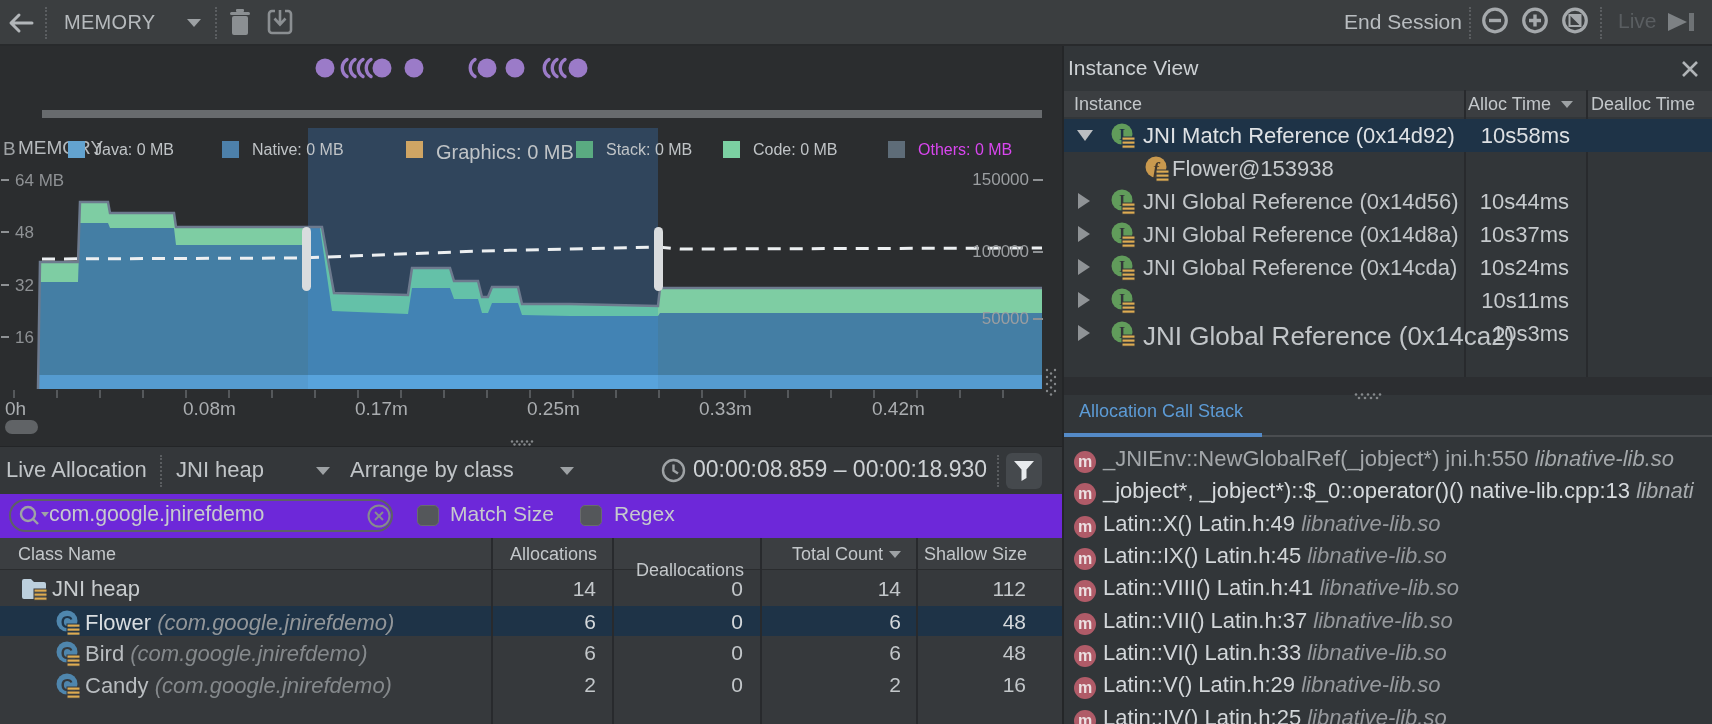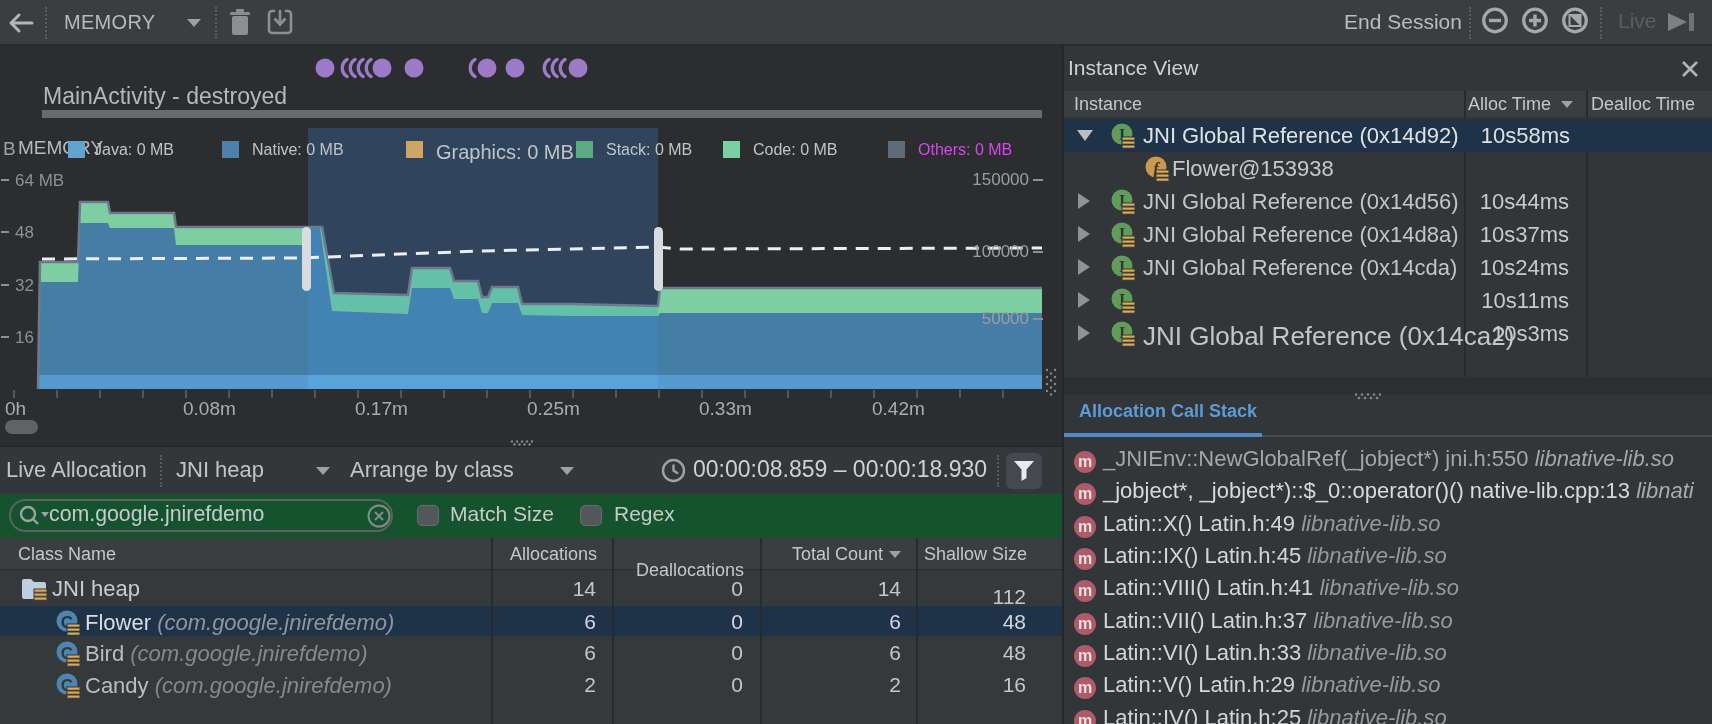--- a/index.html
+++ b/index.html
@@ -6,21 +6,21 @@
 html,body { width:1712px; height:724px; overflow:hidden; background:#2b2d2f;
   font-family:"Liberation Sans", sans-serif; }
 .abs { position:absolute; }
 .lg { z-index:3; }
 #toolbar { position:absolute; left:0; top:0; width:1712px; height:46px;
   background:#3b3e40; border-bottom:2px solid #282a2c; }
 .dotsep { position:absolute; width:0; border-left:2px dotted #5a5d60; }
 .txt { position:absolute; white-space:nowrap; }
 #chartpane { position:absolute; left:0; top:46px; width:1062px; height:400px; background:#2b2d2f; }
 #allocbar { position:absolute; left:0; top:446px; width:1062px; height:48px; background:#34373a; border-top:1px solid #232527;}
-#searchrow { position:absolute; left:0; top:494px; width:1062px; height:44px; background:#14532d; }
+#searchrow { position:absolute; left:0; top:494px; width:1062px; height:44px; background:#6d28d9; }
 #tablearea { position:absolute; left:0; top:538px; width:1062px; height:186px; background:#36393c; }
 #thead { position:absolute; left:0; top:0; width:1062px; height:32px; background:#3b3e41; border-bottom:1px solid #2a2c2e;}
 #rpanel { position:absolute; left:1062px; top:46px; width:650px; height:678px; background:#323639; border-left:2px solid #242628; }
 .colsep { position:absolute; width:2px; background:#282a2d; }
 .selrow { background:#1e3347; }
 .tri-r { width:0; height:0; border-top:8px solid transparent; border-bottom:8px solid transparent; border-left:12px solid #8f9396; position:absolute;}
 .tri-d { width:0; height:0; border-left:8px solid transparent; border-right:8px solid transparent; border-top:11px solid #bcbfc2; position:absolute;}
 .tri-dd { width:0; height:0; border-left:7px solid transparent; border-right:7px solid transparent; border-top:8px solid #9da1a4; position:absolute;}
 .cbox { position:absolute; width:22px; height:21px; border-radius:5px; background:#54575a; border:1px solid #686b6e; }
 .num { position:absolute; text-align:right; white-space:nowrap; }
@@ -86,21 +86,20 @@
     </g>
     <g fill="#9b7bc8">
       <circle cx="325" cy="22" r="9.5"></circle>
       <circle cx="382" cy="22" r="9.5"></circle>
       <circle cx="414" cy="22" r="9.5"></circle>
       <circle cx="487" cy="22" r="9.5"></circle>
       <circle cx="515" cy="22" r="9.5"></circle>
       <circle cx="578" cy="22" r="9.5"></circle>
     </g>
   </svg>
-  <div class="txt" style="left:43px;top:37px;font-size:23px;color:#b4b8bb">MainActivity - destroyed</div>
   <div class="abs" style="left:42px;top:64px;width:1000px;height:8px;background:#686b6e"></div>
 
   <div class="txt lg" style="left:3px;top:92px;font-size:19px;color:#9da1a4">B</div>
   <div class="txt lg" style="left:18px;top:91px;font-size:19px;color:#b6babd">MEMORY</div>
   <div class="abs lg" style="left:68px;top:95px;width:17px;height:17px;background:#63a3d0"></div>
   <div class="txt lg" style="left:94px;top:95px;font-size:16px;color:#c0c4c7">Java: 0 MB</div>
   <div class="abs lg" style="left:222px;top:95px;width:17px;height:17px;background:#4d80aa"></div>
   <div class="txt lg" style="left:252px;top:95px;font-size:16px;color:#c0c4c7">Native: 0 MB</div>
   <div class="abs lg" style="left:406px;top:95px;width:17px;height:17px;background:#cfa564"></div>
   <div class="txt lg" style="left:436px;top:95px;font-size:20px;color:#c0c4c7">Graphics: 0 MB</div>
@@ -270,21 +269,21 @@
       <g>
           <rect x="13" y="12" width="13" height="3.2" fill="#ddab52" stroke="#36393c" stroke-width="1"></rect>
           <rect x="13" y="16" width="13" height="3.2" fill="#ddab52" stroke="#36393c" stroke-width="1"></rect>
           <rect x="13" y="20" width="13" height="3.2" fill="#ddab52" stroke="#36393c" stroke-width="1"></rect>
         </g>
     </svg>
     <div class="txt" style="left:52px;top:3px;font-size:22px;color:#c8ccce">JNI heap</div>
     <div class="num" style="right:466px;top:4px;font-size:21px;color:#c3c7ca">14</div>
     <div class="num" style="right:319px;top:4px;font-size:21px;color:#c3c7ca">0</div>
     <div class="num" style="right:161px;top:4px;font-size:21px;color:#c3c7ca">14</div>
-    <div class="num" style="right:36px;top:12px;font-size:21px;color:#c3c7ca">112</div>
+    <div class="num" style="right:36px;top:4px;font-size:21px;color:#c3c7ca">112</div>
   </div>
 
   <div class="abs selrow" style="left:0;top:68px;width:1062px;height:30px">
     <svg class="abs" style="left:56px;top:4px" width="25" height="26" viewBox="0 0 25 26">
       <circle cx="11" cy="11" r="10.5" fill="#4f86ad"></circle>
       <text x="11" y="17.5" font-size="17" font-weight="bold" fill="#1e3347" text-anchor="middle">C</text>
       <g>
           <rect x="11" y="14" width="13" height="3.2" fill="#ddab52" stroke="#1e3347" stroke-width="1"></rect>
           <rect x="11" y="18" width="13" height="3.2" fill="#ddab52" stroke="#1e3347" stroke-width="1"></rect>
           <rect x="11" y="22" width="13" height="3.2" fill="#ddab52" stroke="#1e3347" stroke-width="1"></rect>
@@ -357,21 +356,21 @@
     <div class="tri-d" style="left:13px;top:11px"></div>
     <svg class="abs" style="left:47px;top:4px" width="26" height="26" viewBox="0 0 26 26">
       <circle cx="11" cy="11" r="10.5" fill="#619c5b"></circle>
       <text x="11" y="17" font-size="16" font-weight="bold" font-family="Liberation Serif" fill="#1e3347" text-anchor="middle">I</text>
       <g>
           <rect x="11" y="14" width="13" height="3.2" fill="#ddab52" stroke="#1e3347" stroke-width="1"></rect>
           <rect x="11" y="18" width="13" height="3.2" fill="#ddab52" stroke="#1e3347" stroke-width="1"></rect>
           <rect x="11" y="22" width="13" height="3.2" fill="#ddab52" stroke="#1e3347" stroke-width="1"></rect>
         </g>
     </svg>
-    <div class="txt" style="left:79px;top:4px;font-size:22px;color:#dfe2e5">JNI Global Reference (0x14d92)</div>
+    <div class="txt" style="left:79px;top:4px;font-size:22px;color:#dfe2e5">JNI Match Reference (0x14d92)</div>
     <div class="num" style="right:142px;top:4px;font-size:22px;color:#dde0e3">10s58ms</div>
   </div>
   <div class="abs" style="left:0;top:106px;width:648px;height:33px">
     <svg class="abs" style="left:81px;top:4px" width="26" height="26" viewBox="0 0 26 26">
       <circle cx="11" cy="11" r="10.5" fill="#c9994e"></circle>
       <text x="11" y="17.5" font-size="17" font-weight="bold" font-style="italic" font-family="Liberation Serif" fill="#42372a" text-anchor="middle">f</text>
       <g>
           <rect x="11" y="14" width="13" height="3.2" fill="#ddab52" stroke="#323639" stroke-width="1"></rect>
           <rect x="11" y="18" width="13" height="3.2" fill="#ddab52" stroke="#323639" stroke-width="1"></rect>
           <rect x="11" y="22" width="13" height="3.2" fill="#ddab52" stroke="#323639" stroke-width="1"></rect>
@@ -458,21 +457,21 @@
         <circle cx="14" cy="1.5" r="1.3"></circle>
         <circle cx="20" cy="1.5" r="1.3"></circle>
         <circle cx="26" cy="1.5" r="1.3"></circle>
         <circle cx="5" cy="5" r="1.3"></circle>
         <circle cx="11" cy="5" r="1.3"></circle>
         <circle cx="17" cy="5" r="1.3"></circle>
         <circle cx="23" cy="5" r="1.3"></circle>
       </g>
   </svg>
 
-  <div class="txt" style="left:15px;top:355px;font-size:18px;font-weight:bold;color:#5c9bd6">Allocation Call Stack</div>
+  <div class="txt" style="left:15px;top:355px;font-size:18px;font-weight:normal;color:#5c9bd6">Allocation Call Stack</div>
   <div class="abs" style="left:0;top:387px;width:198px;height:4px;background:#548ac7"></div>
   <div class="abs" style="left:198px;top:389px;width:452px;height:2px;background:#4a4d50"></div>
 
   <div class="srow" style="top:400px"><span class="mic">m</span><span style="color:#a3a7aa">_JNIEnv::NewGlobalRef(_jobject*) jni.h:550 <i>libnative-lib.so</i></span></div>
   <div class="srow" style="top:432px"><span class="mic">m</span><span style="color:#d6dadd">_jobject*, _jobject*)::$_0::operator()() native-lib.cpp:13 <i style="color:#a8acaf">libnati</i></span></div>
   <div class="srow" style="top:465px"><span class="mic">m</span><span style="color:#d2d6d9">Latin::X() Latin.h:49 <i class="mod">libnative-lib.so</i></span></div>
   <div class="srow" style="top:497px"><span class="mic">m</span><span style="color:#d2d6d9">Latin::IX() Latin.h:45 <i class="mod">libnative-lib.so</i></span></div>
   <div class="srow" style="top:529px"><span class="mic">m</span><span style="color:#d2d6d9">Latin::VIII() Latin.h:41 <i class="mod">libnative-lib.so</i></span></div>
   <div class="srow" style="top:562px"><span class="mic">m</span><span style="color:#d2d6d9">Latin::VII() Latin.h:37 <i class="mod">libnative-lib.so</i></span></div>
   <div class="srow" style="top:594px"><span class="mic">m</span><span style="color:#d2d6d9">Latin::VI() Latin.h:33 <i class="mod">libnative-lib.so</i></span></div>

